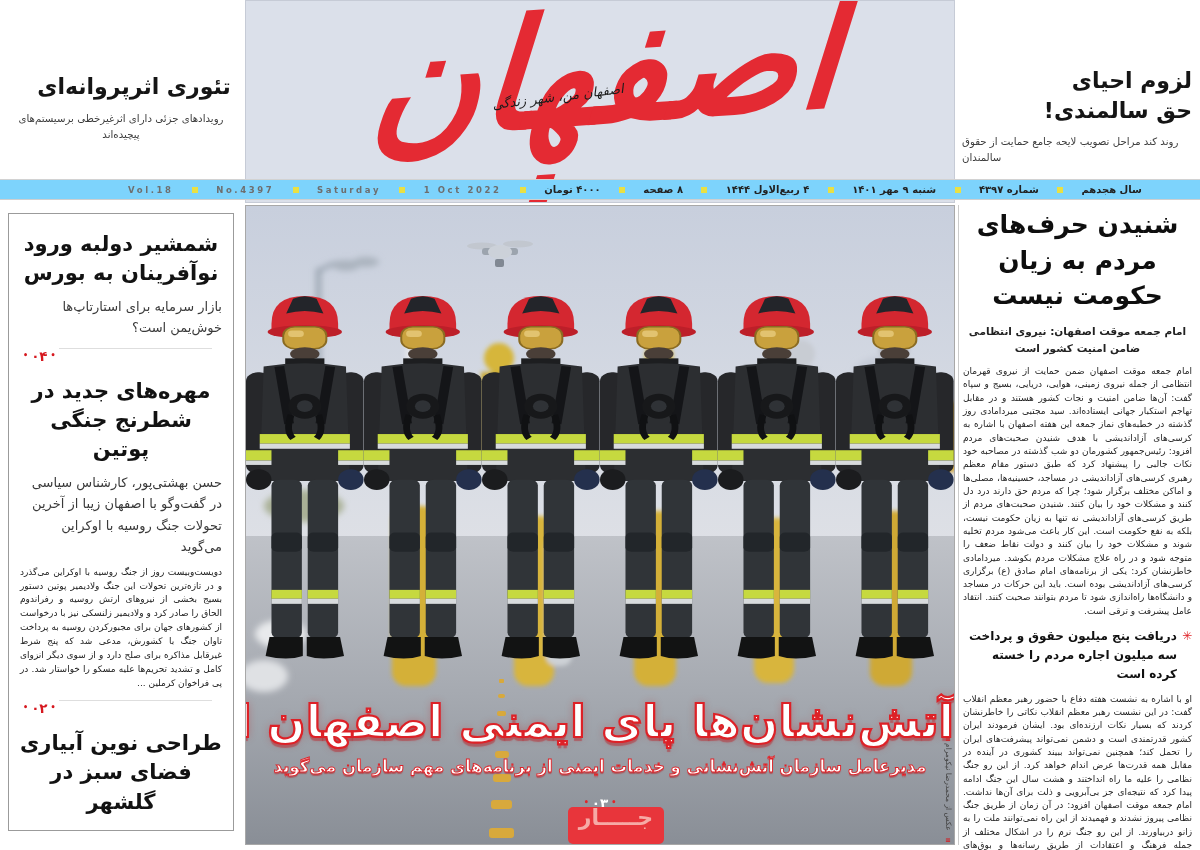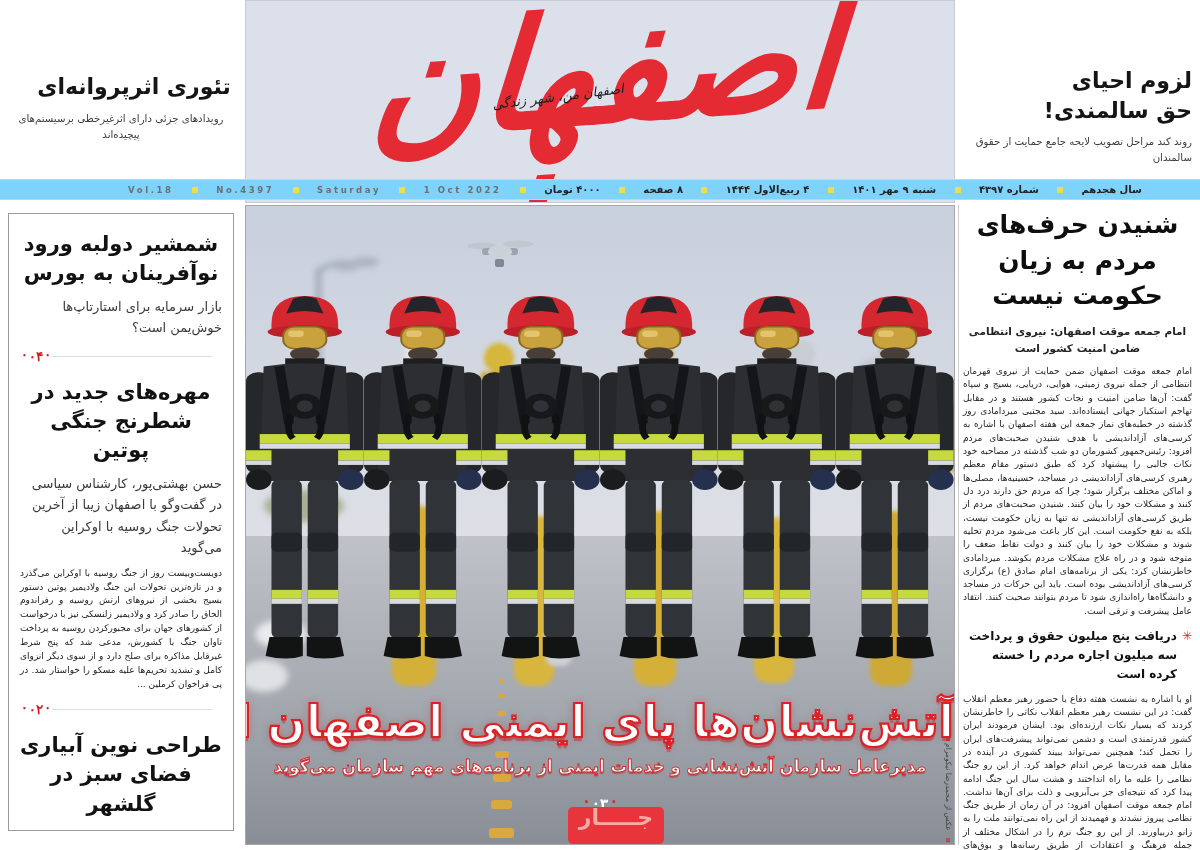--- a/index.html
+++ b/index.html
@@ -17,21 +17,21 @@
 
   
   .top-panel{position:absolute;direction:rtl;}
   .tp-left{left:8px;top:72px;width:226px;}
   .tp-right{right:8px;top:66px;width:230px;}
   .tp-title{font-size:22px;font-weight:bold;color:#151515;line-height:1.35;}
   .tp-left .tp-title{text-align:center;padding-left:26px;}
   .tp-right .tp-title{text-align:right;max-width:158px;margin-right:0;margin-left:auto;direction:rtl;}
   .tp-sub{font-size:10.2px;color:#3c3c3c;margin-top:9px;line-height:1.55;}
   .tp-left .tp-sub{text-align:center;}
-  .tp-right .tp-sub{text-align:right;}
+  .tp-right .tp-sub{text-align:left;}
   .tp-page{margin-top:7px;text-align:left;}
 
   .pnum{color:#d6181f;font-weight:bold;font-size:13.5px;white-space:nowrap;}
   .pnum::before,.pnum::after{content:"•";font-size:8px;vertical-align:3px;margin:0 3px;color:#d6181f;}
   .pnum-white{color:#ffffff;}
   .pnum-white::before,.pnum-white::after{color:#e0262b;}
 
   
   .dateline{position:absolute;left:0;top:179px;width:1200px;height:21px;background:#7dd3fc;
             border-top:1px solid #d2d2d2;border-bottom:1px solid #cfcfcf;box-sizing:border-box;
@@ -40,21 +40,21 @@
   .dl-item{font-size:10px;font-weight:bold;color:#222;white-space:nowrap;direction:rtl;}
   .dl-item.en{font-size:8.5px;letter-spacing:2.6px;color:#6e6e6e;direction:ltr;}
   .dl-sep{width:6px;height:6px;background:#e9e044;display:inline-block;flex:0 0 auto;}
 
   
   .sidebar{position:absolute;left:8px;top:213px;width:226px;height:618px;
            border:1px solid #9b9b9b;box-sizing:border-box;padding:16px 11px 0 11px;direction:rtl;}
   .sb-title{font-size:21px;font-weight:bold;color:#121212;text-align:center;line-height:1.4;}
   .sb-sub{font-size:13px;color:#3a3a3a;text-align:right;line-height:1.65;margin-top:7px;}
   .sb-body{font-size:9px;color:#202020;text-align:justify;line-height:1.55;margin-top:8px;}
-  .pagerow{display:flex;align-items:center;margin:9px 0 13px;font-family:Liberation Serif, serif;}
+  .pagerow{display:flex;align-items:flex-start;margin:9px 0 13px;}
   .pagerow .rule{flex:1;height:1px;background:#dedede;margin-right:10px;}
 
   
   .lead{position:absolute;right:8px;top:207px;width:229px;height:638px;direction:rtl;}
   .lead-title{font-size:25px;font-weight:bold;color:#0e0e0e;text-align:center;line-height:1.42;}
   .lead-sub{font-size:10.5px;font-weight:bold;color:#222;text-align:center;line-height:1.65;margin-top:9px;}
   .lead-body{font-size:9px;color:#1d1d1d;text-align:justify;line-height:1.48;margin-top:8px;}
   .lead-subhead{display:flex;gap:5px;margin-top:9px;align-items:flex-start;}
   .star{color:#e0262b;font-size:12px;line-height:1.5;flex:0 0 auto;}
   .subhead-text{font-size:12px;font-weight:bold;color:#111;line-height:1.6;text-align:right;}

